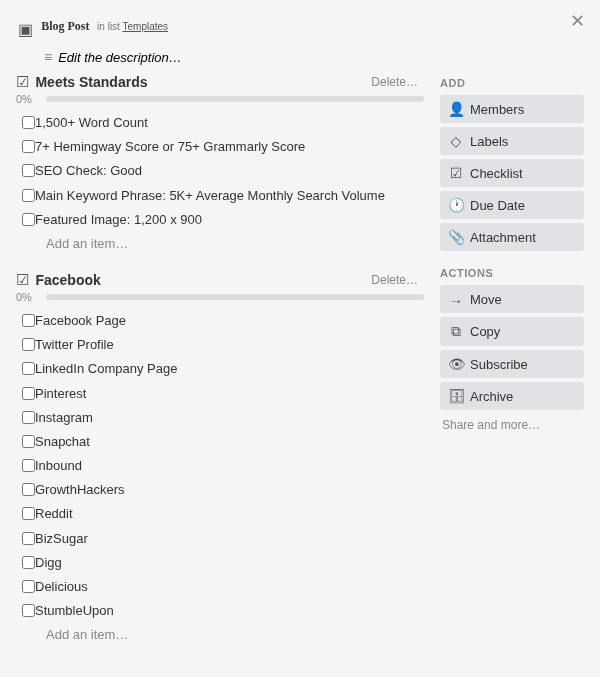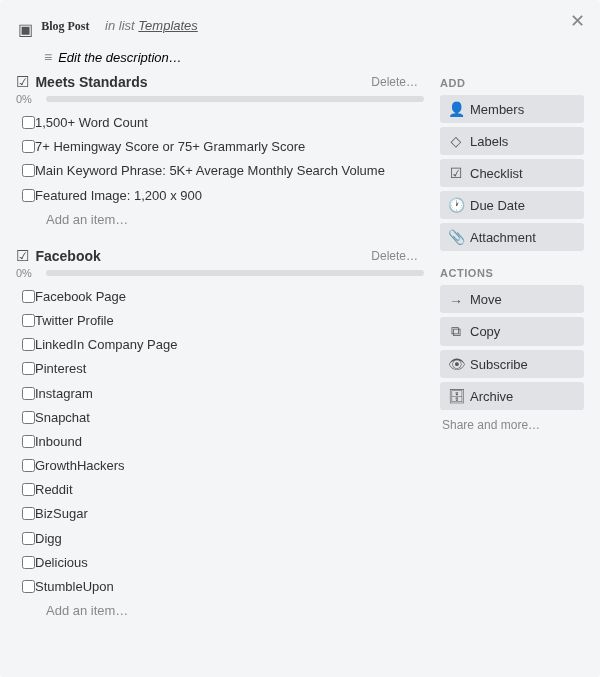--- a/index.html
+++ b/index.html
@@ -33,25 +33,24 @@
       color: #555;
       font-size: 16px;
     }
     .card-title-area h2 {
       font-size: 12px;
       font-weight: 700;
       display: inline;
       font-family: Liberation Serif, serif;
     }
     .card-title-area .in-list {
-      font-size: 13px;
+      font-size: 10px;
       color: #777;
       font-weight: normal;
-      margin-left: 12px;
-      font-style: italic;
+      margin-left: 4px;
     }
     .card-title-area .in-list a {
       color: #555;
       text-decoration: underline;
     }
 
     .close-btn {
       position: absolute;
       top: 10px;
       right: 10px;
@@ -297,20 +296,24 @@
           <li class="checklist-item">
             <input type="checkbox" style="">
             <span class="checklist-item-label">1,500+ Word Count</span>
           </li>
           <li class="checklist-item">
             <input type="checkbox" style="">
             <span class="checklist-item-label">7+ Hemingway Score or 75+ Grammarly Score</span>
           </li>
           <li class="checklist-item">
             <input type="checkbox" style="">
+            <span class="checklist-item-label">SEO Check: Good</span>
+          </li>
+          <li class="checklist-item">
+            <input type="checkbox" style="">
             <span class="checklist-item-label">Main Keyword Phrase: 5K+ Average Monthly Search Volume</span>
           </li>
           <li class="checklist-item">
             <input type="checkbox" style="">
             <span class="checklist-item-label">Featured Image: 1,200 x 900</span>
           </li>
         </ul>
         <button class="add-item-btn">Add an item…</button>
       </div>
 

